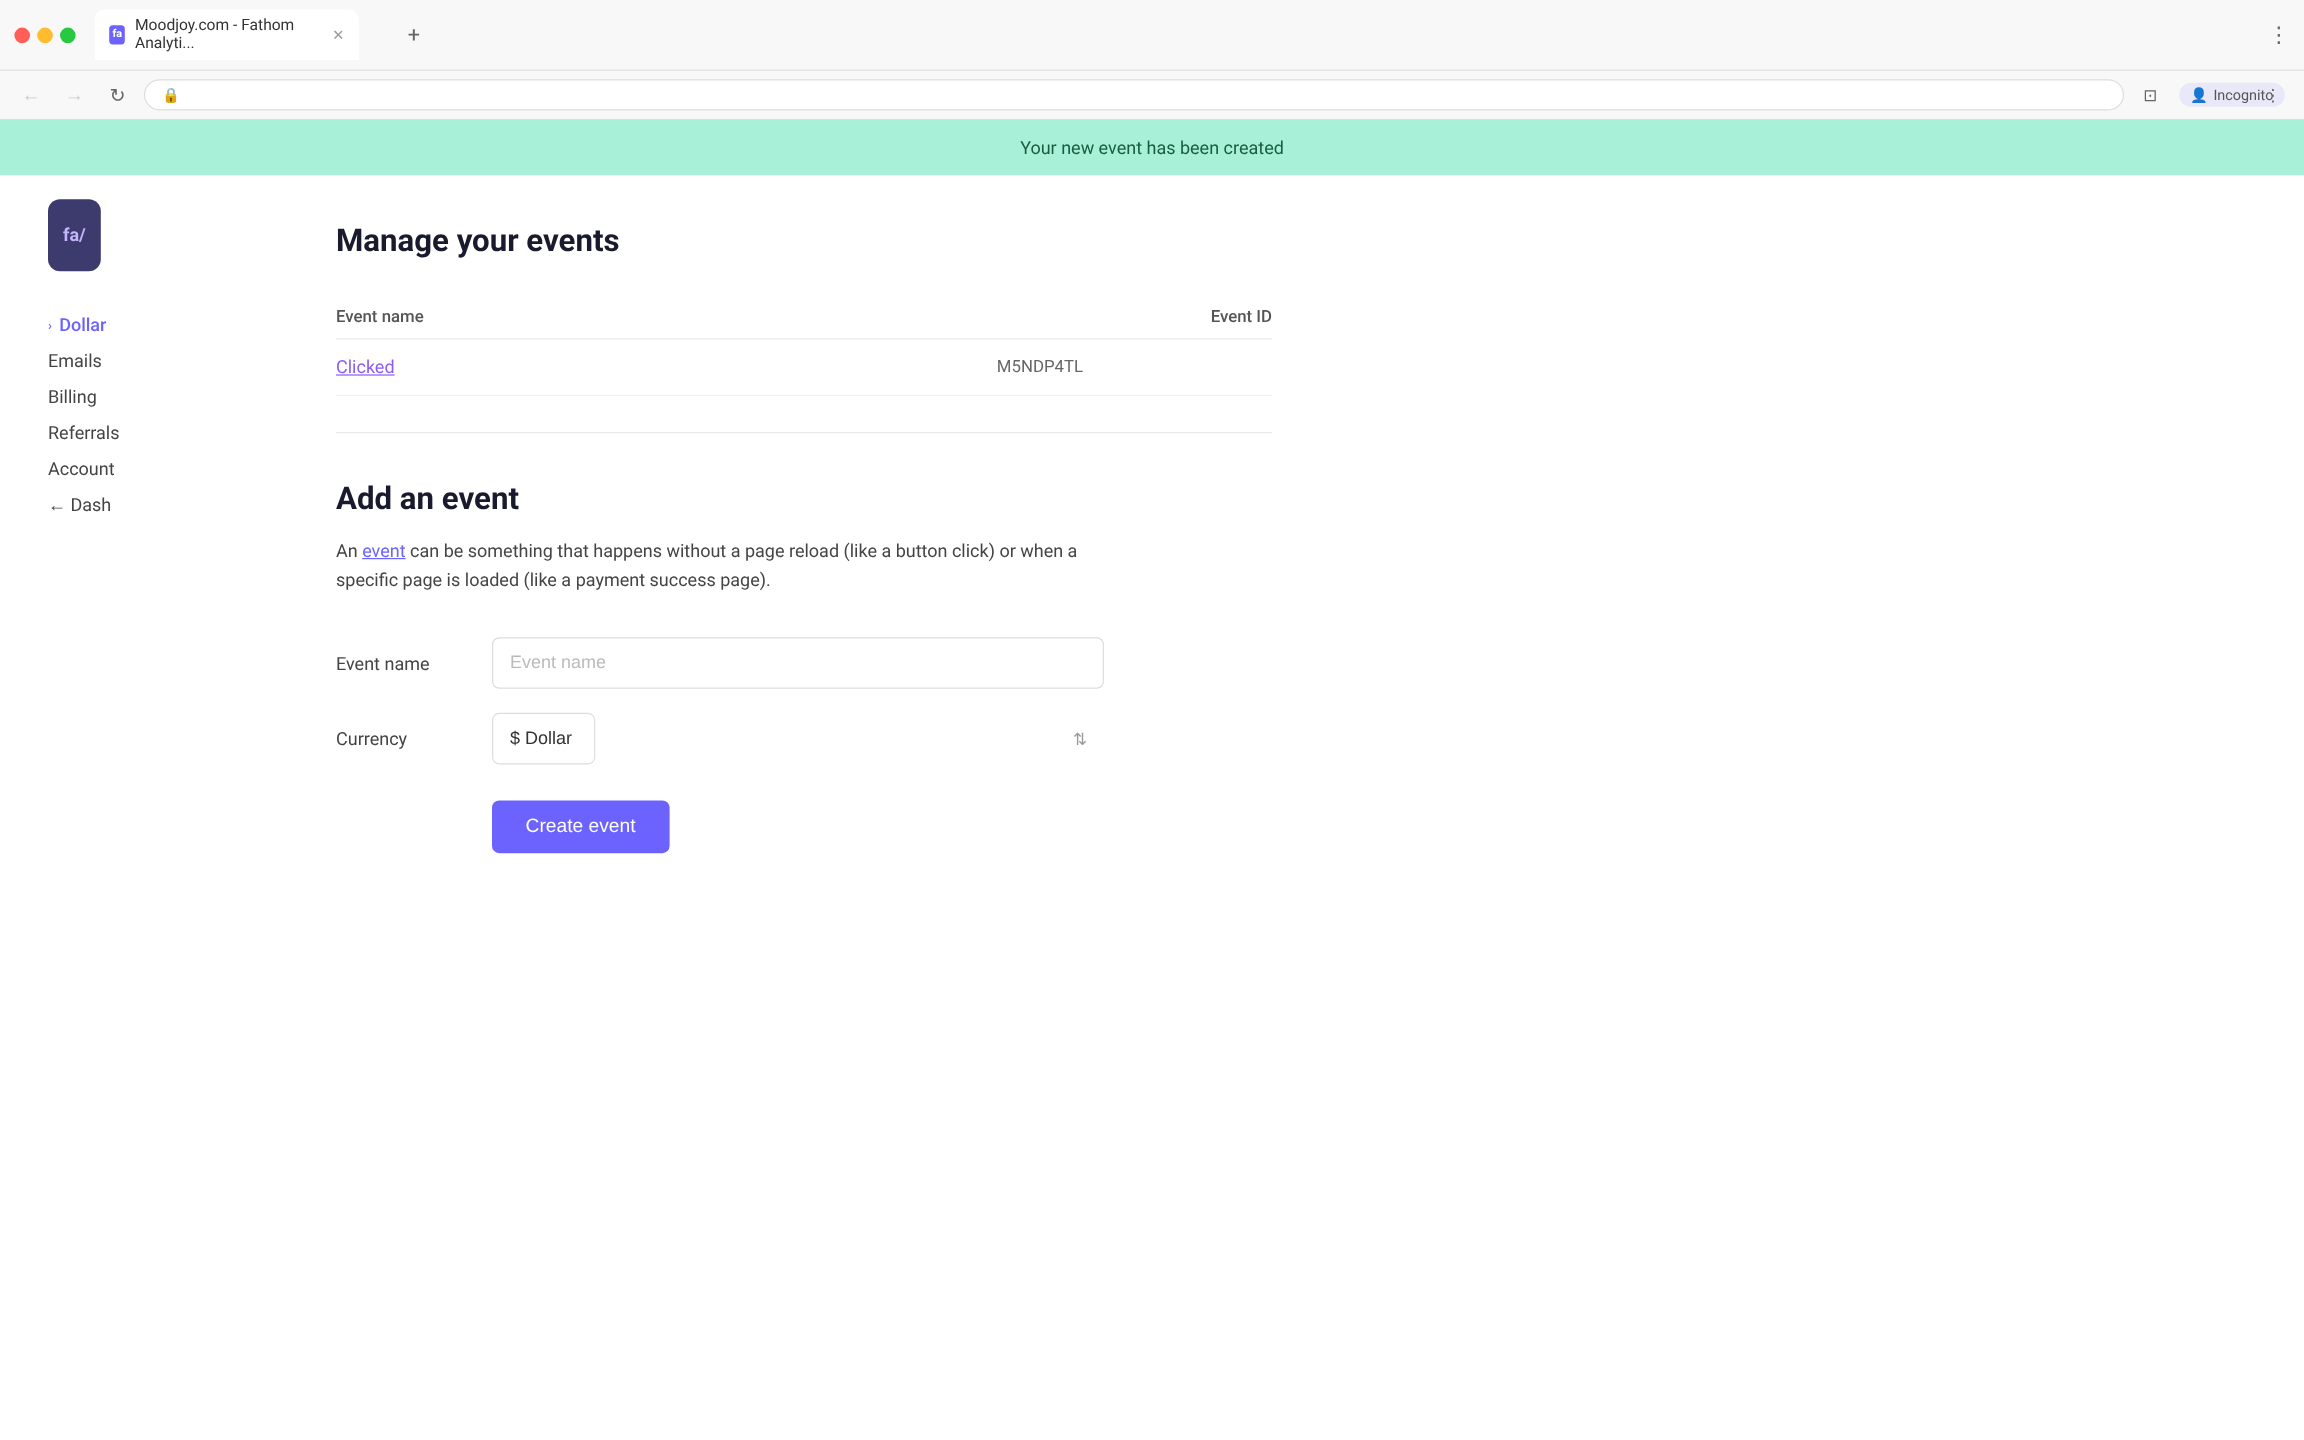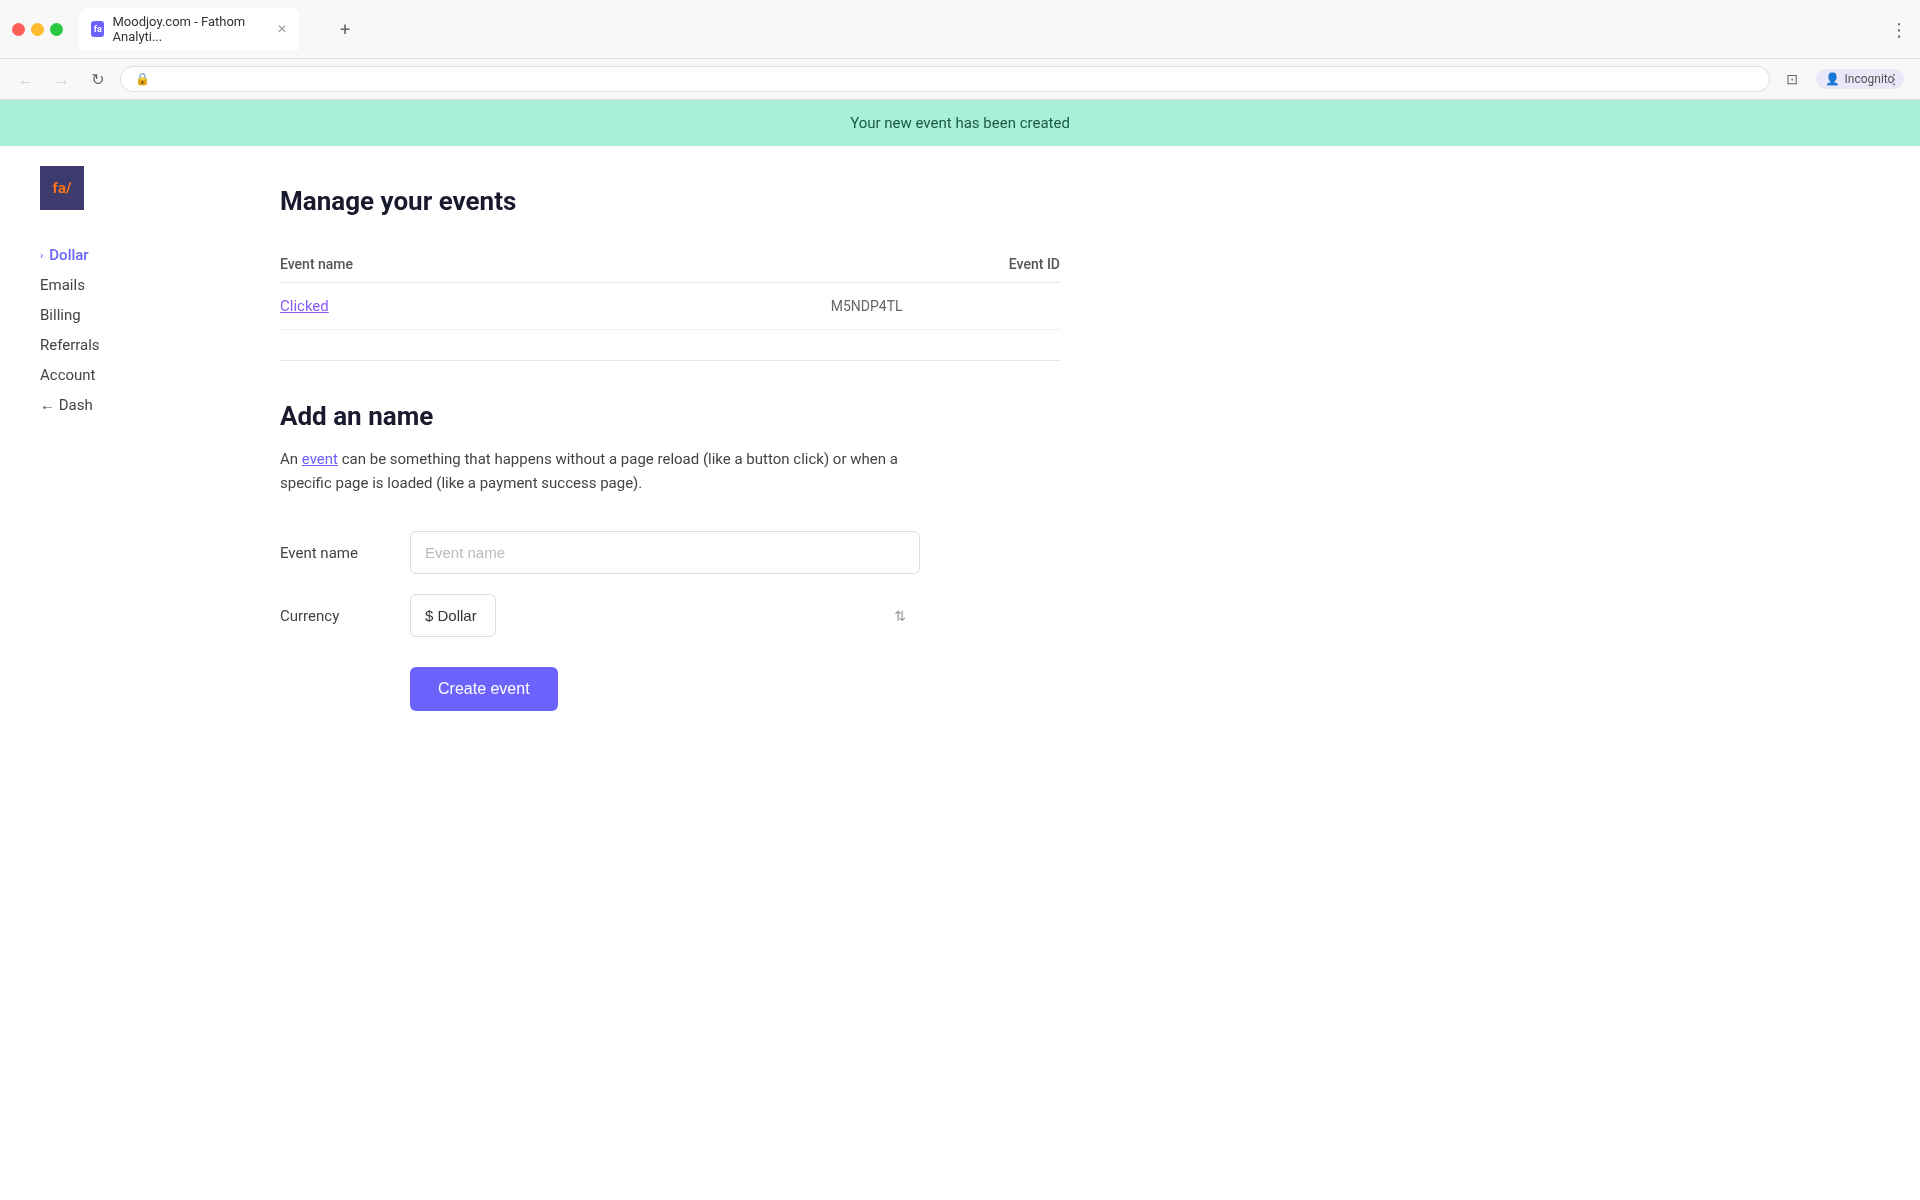--- a/index.html
+++ b/index.html
@@ -31,21 +31,21 @@
     .browser-profile { display: flex; align-items: center; gap: 4px; background: #e8e8f8; border-radius: 20px; padding: 3px 10px; font-size: 12px; color: #555; cursor: pointer; }
 
     
     .success-banner { background: #a8f0d8; text-align: center; padding: 14px; font-size: 15px; color: #1a5c40; }
 
     
     .app-layout { display: flex; min-height: calc(1200px - 85px); }
 
     
     .sidebar { width: 220px; padding: 20px 0 20px 40px; flex-shrink: 0; }
-    .logo { width: 44px; height: 44px; background: #3d3a6e; border-radius: 0; display: flex; align-items: center; justify-content: center; color: #f97316; font-size: 15px; font-weight: bold; margin-bottom: 30px; }
+    .logo { width: 44px; height: 60px; background: #3d3a6e; border-radius: 10px; display: flex; align-items: center; justify-content: center; color: #c4b5fd; font-size: 15px; font-weight: bold; margin-bottom: 30px; }
 
     .nav-item { display: flex; align-items: center; gap: 6px; padding: 6px 0; font-size: 15px; color: #444; cursor: pointer; text-decoration: none; }
     .nav-item.active { color: #6c63ff; font-weight: 500; }
     .nav-item .nav-arrow { font-size: 11px; color: #6c63ff; }
 
     
     .main-content { flex: 1; padding: 40px 60px; max-width: 900px; }
 
     
     .section-title { font-size: 26px; font-weight: 700; color: #1a1a2e; margin-bottom: 30px; }
@@ -166,21 +166,21 @@
       <tr>
     <td><a class="event-link">Clicked</a></td>
     <td class="right">M5NDP4TL</td>
   </tr>
         </tbody>
     </table>
 
     <hr class="divider">
 
     
-    <h2 class="add-event-title">Add an name</h2>
+    <h2 class="add-event-title">Add an event</h2>
     <p class="add-event-description">
       <span>An </span><a class="event-link-inline">event</a><span> can be something that happens without a page reload (like a button click) or when a specific page is loaded (like a payment success page).</span>
     </p>
 
     
     <div class="form-row">
       <label class="form-label">Event name</label>
       <input class="form-input" type="text" placeholder="Event name" style="">
     </div>
     <div class="form-row">

